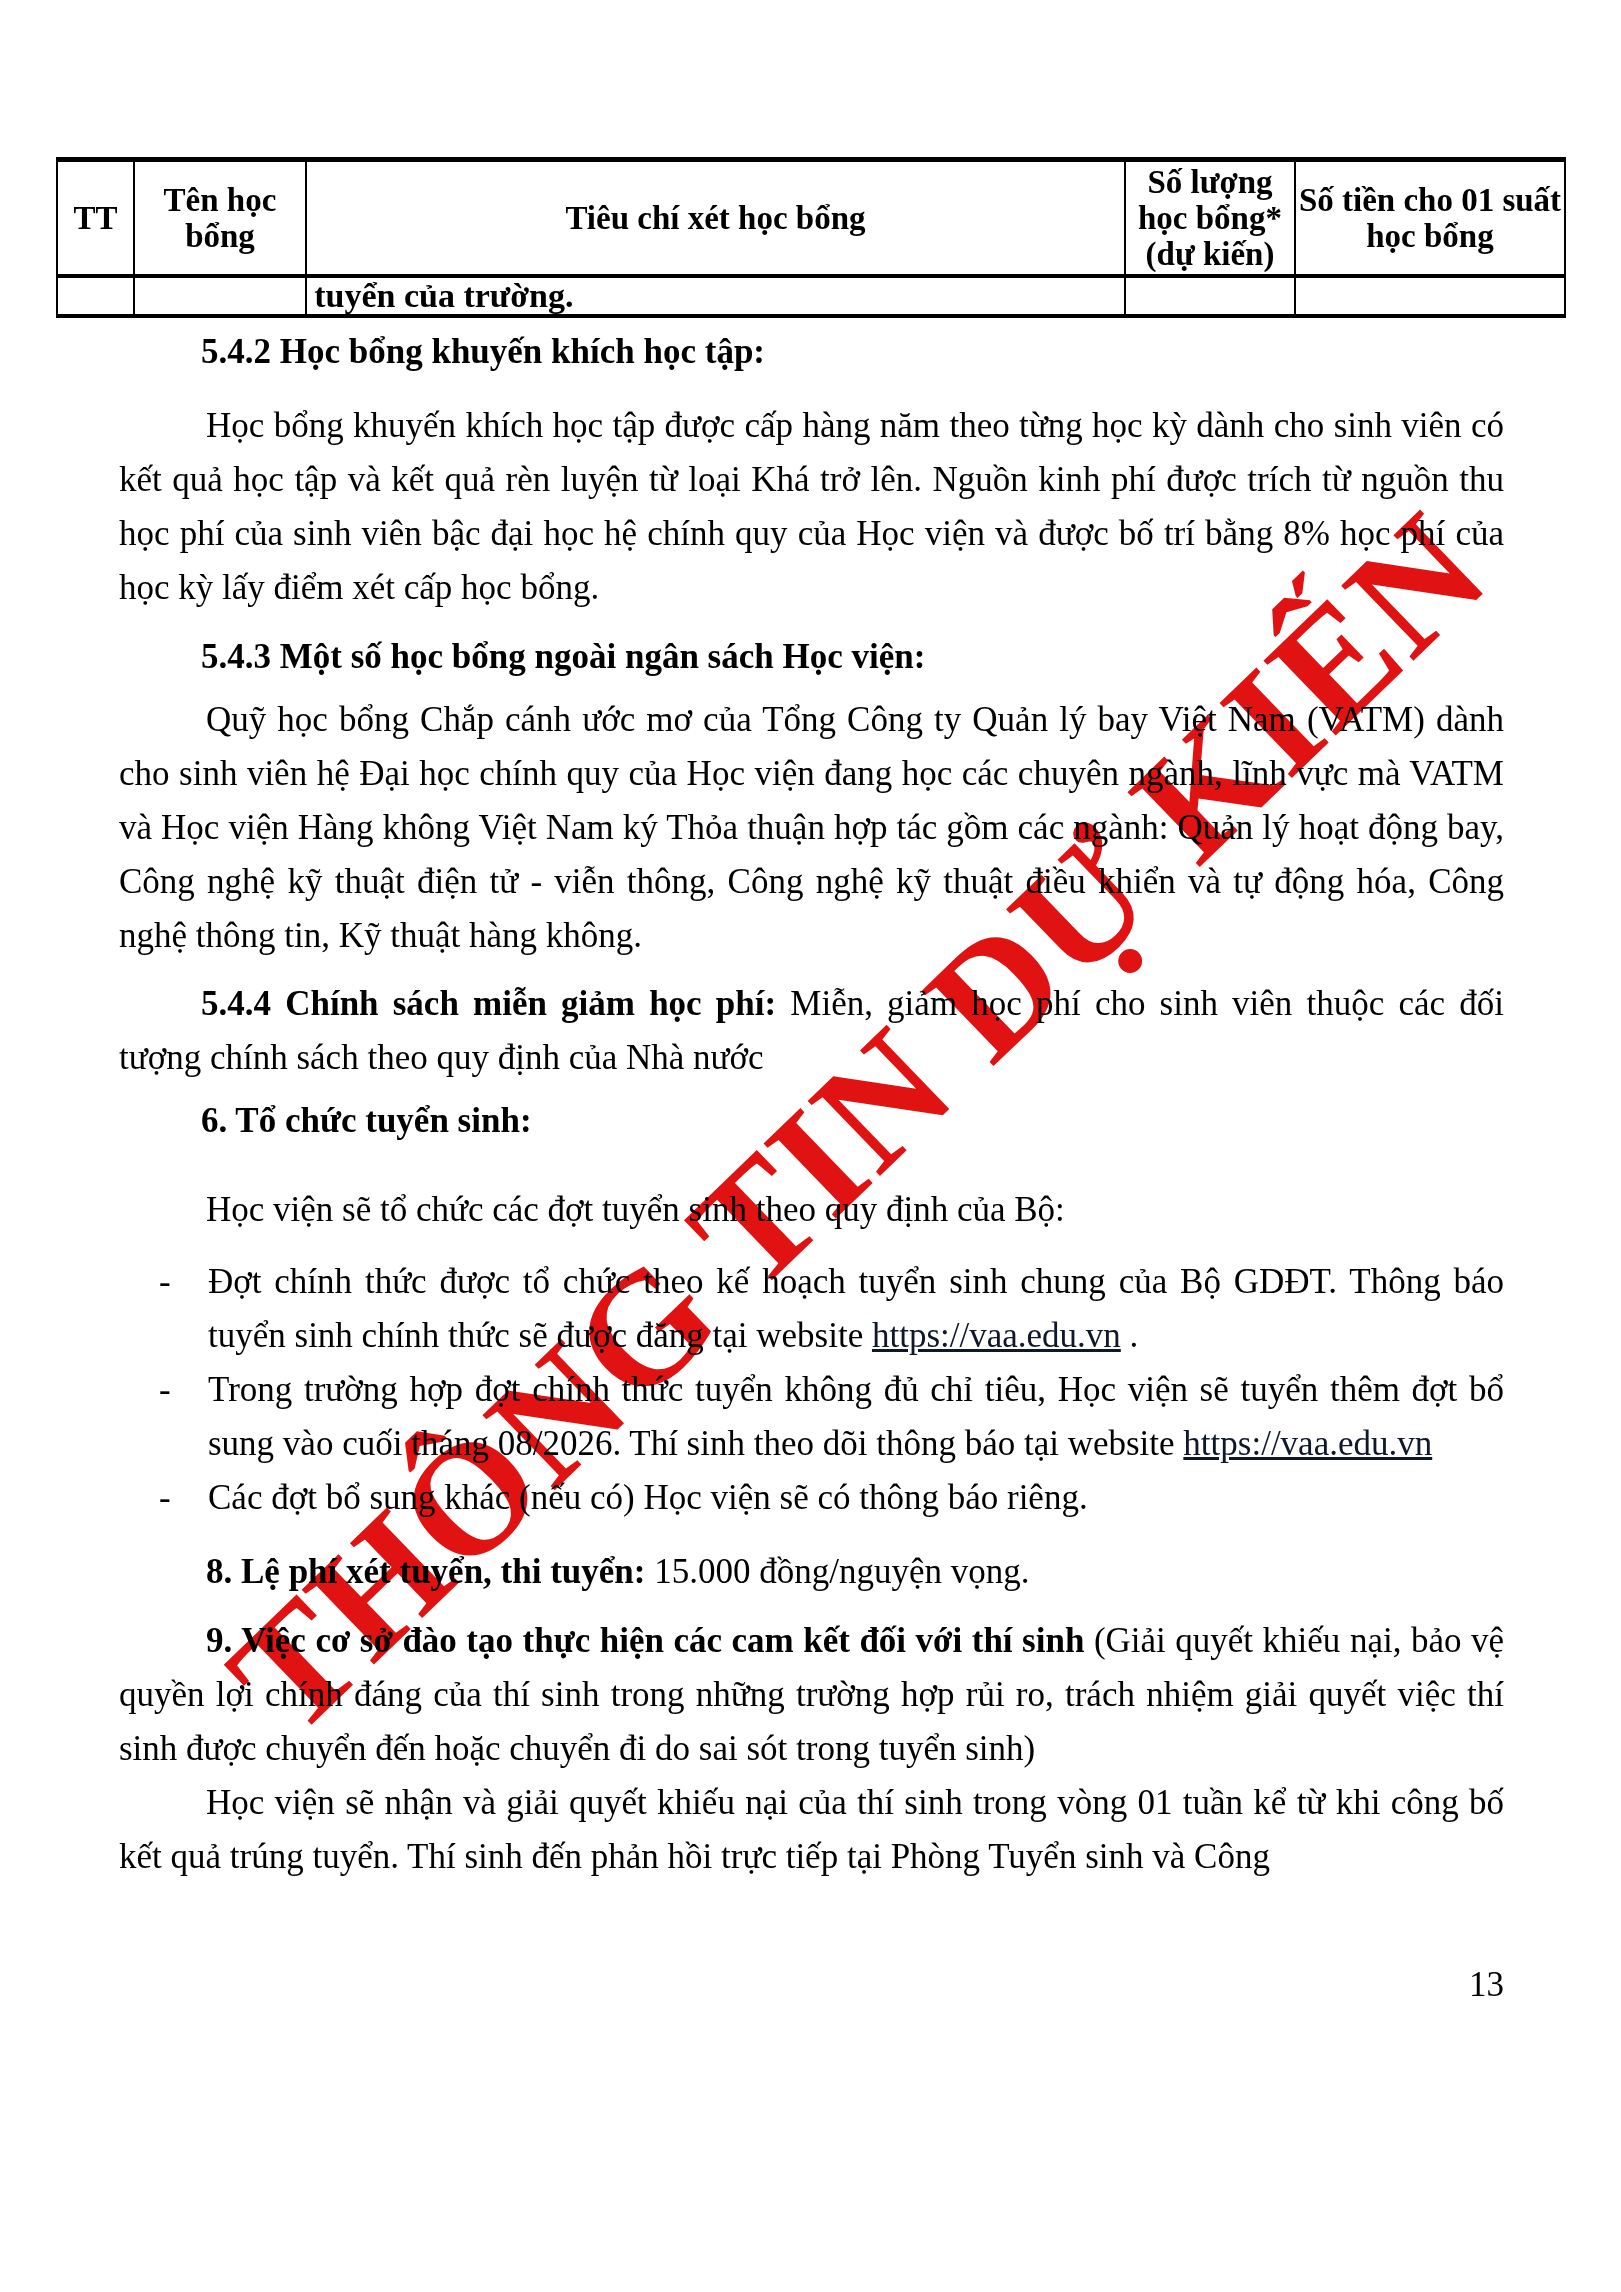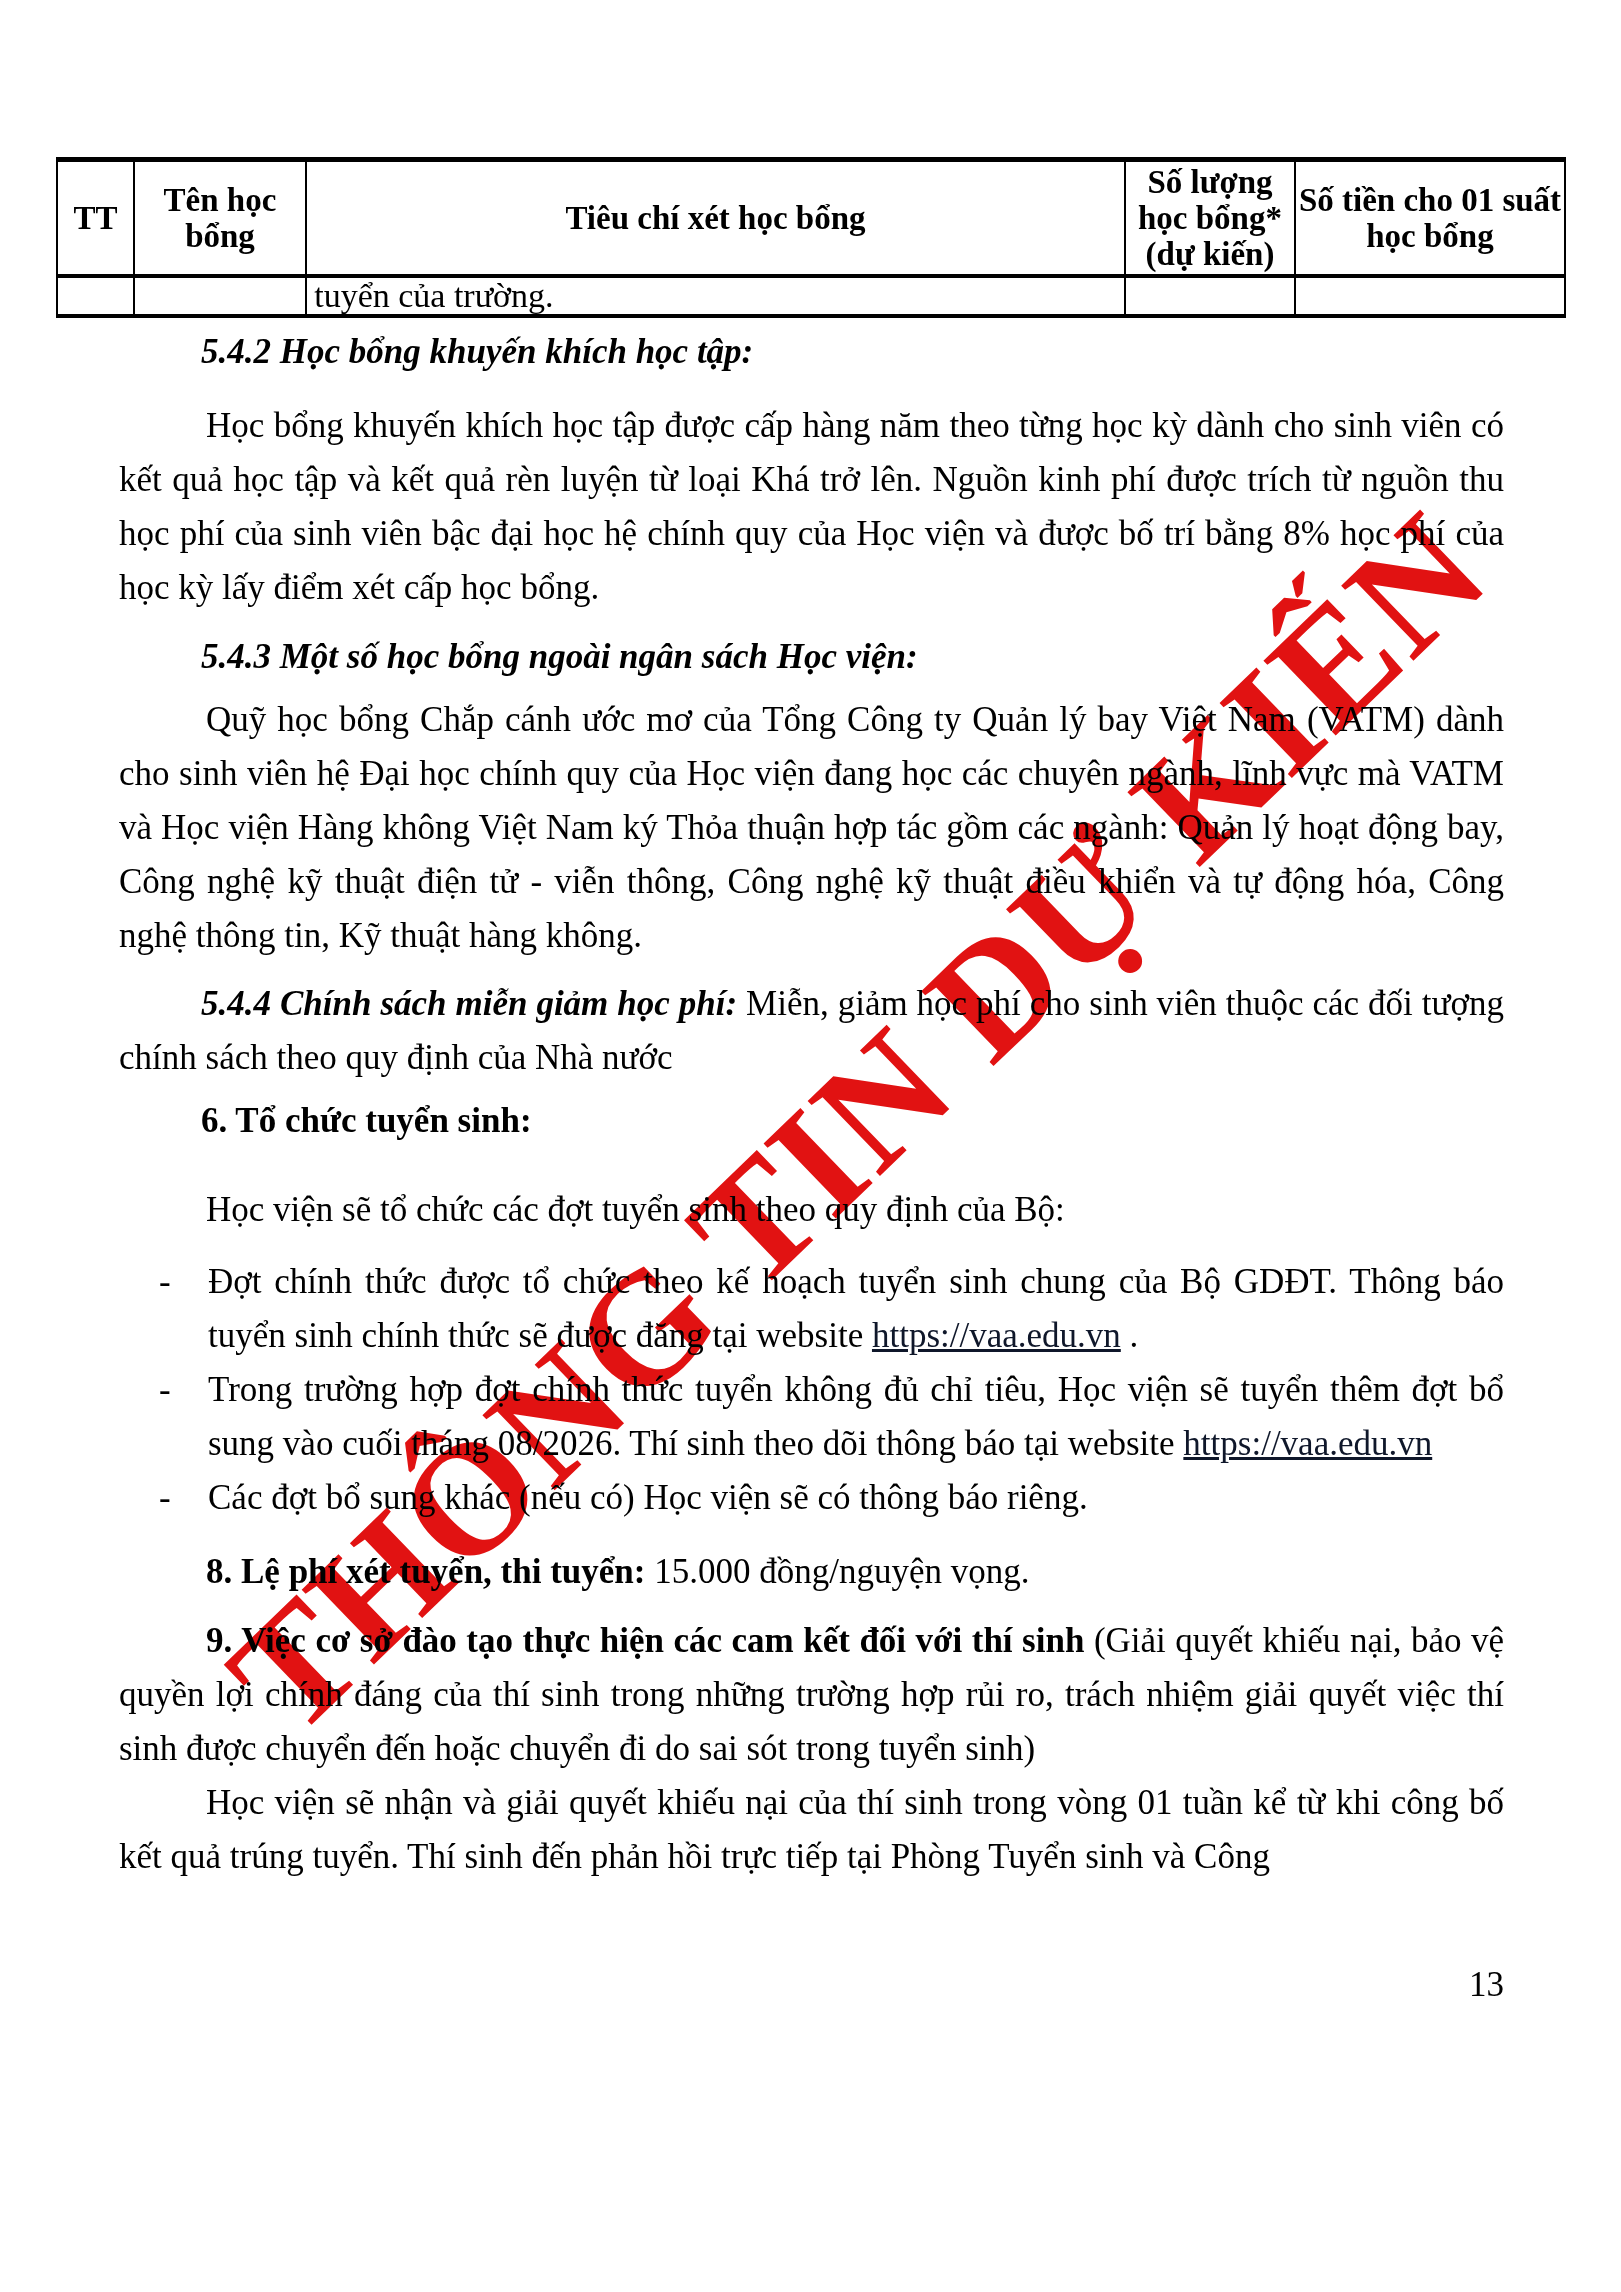--- a/index.html
+++ b/index.html
@@ -19,21 +19,21 @@
   table.scholarship {
     position: absolute;
     left: 56px;
     top: 157px;
     width: 1509px;
     border-collapse: collapse;
     table-layout: fixed;
   }
   table.scholarship { border: 2.7px solid #000; border-top-width: 5.4px; border-bottom-width: 4.5px; }
   table.scholarship th,
-  table.scholarship td { border: 2.7px solid #000; }
+  table.scholarship td { border: 2.7px solid #000; font-weight: bold; }
   table.scholarship thead tr { height: 101px; }
   table.scholarship thead th {
     border-bottom-width: 4.5px;
     font-size: 33px;
     line-height: 36px;
     font-weight: bold;
     text-align: center;
     vertical-align: middle;
     padding: 1.8px 2.7px;
   }
@@ -54,21 +54,21 @@
     top: 312px;
     width: 1385px;
     font-size: 35px;
     line-height: 54px;
     text-align: justify;
   }
   .content > * { margin: 0; }
   .para   { text-indent: 87px; }
   .hpara  { text-indent: 82px; }
   .bold        { font-weight: bold; }
-  .bolditalic  { font-weight: bold; font-style: italic; }
+  .bolditalic  { font-weight: bold; }
   .link { text-decoration: underline; color: #0f172a; }
 
   .mt-h542  { margin-top: 12.5px; }
   .mt-p542  { margin-top: 20.6px; }
   .mt-h543  { margin-top: 15px; }
   .mt-p543  { margin-top: 9px; }
   .mt-p544  { margin-top: 14px; }
   .mt-h6    { margin-top: 9px; }
   .mt-p6i   { margin-top: 35px; }
   .mt-blist { margin-top: 18px; }

